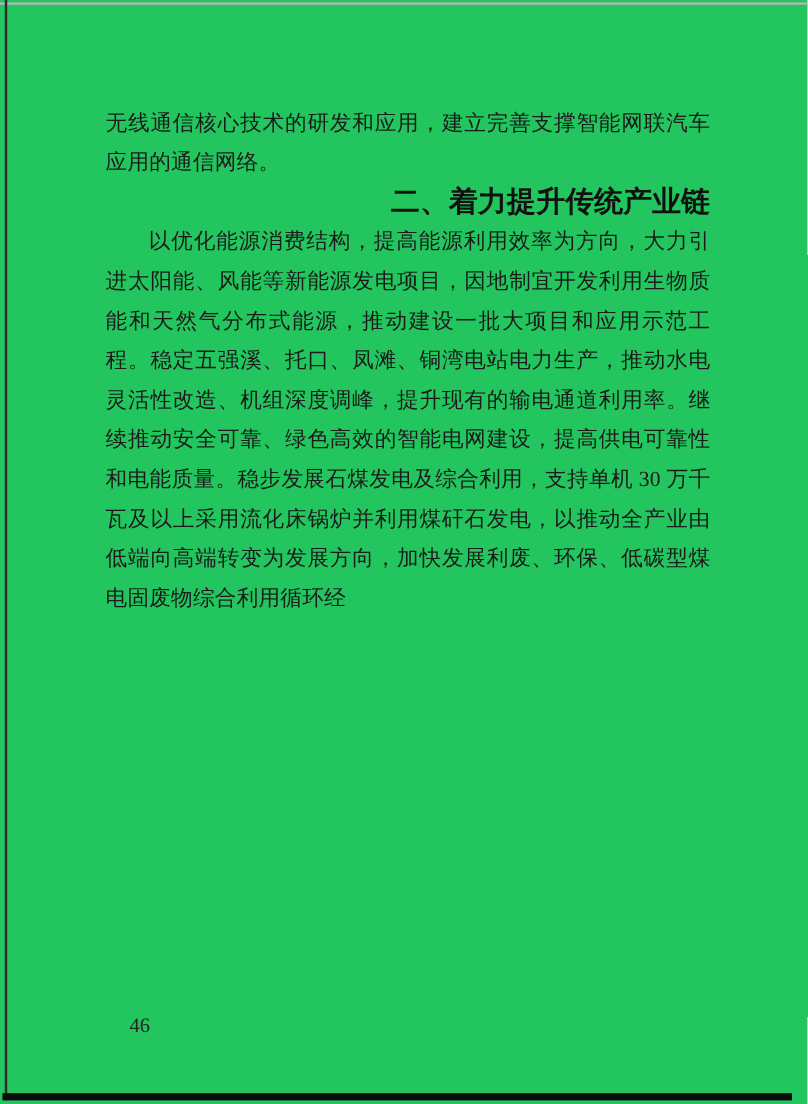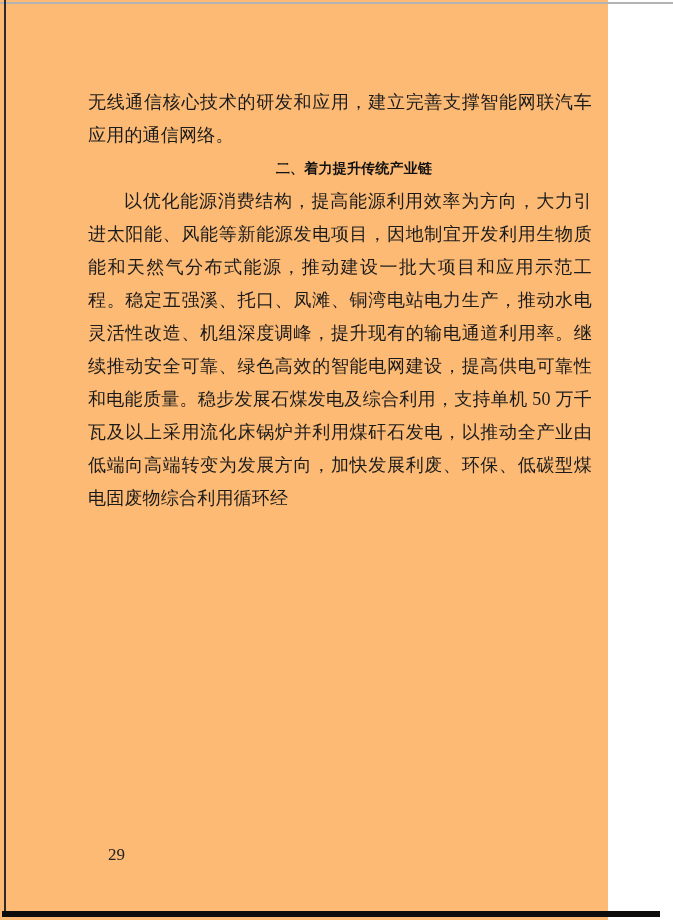--- a/index.html
+++ b/index.html
@@ -6,23 +6,23 @@
   html, body {
     margin: 0;
     padding: 0;
     width: 673px;
     height: 920px;
     background: #ffffff;
     overflow: hidden;
   }
   .page {
     position: relative;
-    width: 608px;
+    width: 673px;
     height: 920px;
-    background: #fdba74;
+    background: #22c55e;
     font-family: "Liberation Serif", "DejaVu Serif", serif;
     color: #1b1b1b;
   }
   
   .edge-top {
     position: absolute;
     top: 2px; left: 0;
     width: 673px; height: 2px;
     background: #b3b3b3;
   }
@@ -53,26 +53,26 @@
     margin: 0;
     padding: 0;
     text-indent: 2em;
   }
   .para.no-indent {
     text-indent: 0;
   }
   .heading {
     margin: 0;
     padding: 0;
-    font-size: 14px;
+    font-size: 24px;
     line-height: 33px;
     text-indent: 2em;
     font-weight: 700;
     font-family: "Liberation Sans", "DejaVu Sans", sans-serif;
-    text-align: center;
+    text-align: right;
     color: #111;
   }
   .page-number {
     position: absolute;
     left: 108px;
     top: 845px;
     font-size: 17px;
     line-height: 20px;
     color: #222;
   }
@@ -82,18 +82,18 @@
 
 <div class="page">
 
   <div class="edge-top"></div>
   <div class="edge-left"></div>
   <div class="edge-bottom"></div>
 
   <div class="text-body">
     <p class="para no-indent">无线通信核心技术的研发和应用，建立完善支撑智能网联汽车应用的通信网络。</p>
     <h2 class="heading">二、着力提升传统产业链</h2>
-    <p class="para">以优化能源消费结构，提高能源利用效率为方向，大力引进太阳能、风能等新能源发电项目，因地制宜开发利用生物质能和天然气分布式能源，推动建设一批大项目和应用示范工程。稳定五强溪、托口、凤滩、铜湾电站电力生产，推动水电灵活性改造、机组深度调峰，提升现有的输电通道利用率。继续推动安全可靠、绿色高效的智能电网建设，提高供电可靠性和电能质量。稳步发展石煤发电及综合利用，支持单机 50 万千瓦及以上采用流化床锅炉并利用煤矸石发电，以推动全产业由低端向高端转变为发展方向，加快发展利废、环保、低碳型煤电固废物综合利用循环经</p>
+    <p class="para">以优化能源消费结构，提高能源利用效率为方向，大力引进太阳能、风能等新能源发电项目，因地制宜开发利用生物质能和天然气分布式能源，推动建设一批大项目和应用示范工程。稳定五强溪、托口、凤滩、铜湾电站电力生产，推动水电灵活性改造、机组深度调峰，提升现有的输电通道利用率。继续推动安全可靠、绿色高效的智能电网建设，提高供电可靠性和电能质量。稳步发展石煤发电及综合利用，支持单机 30 万千瓦及以上采用流化床锅炉并利用煤矸石发电，以推动全产业由低端向高端转变为发展方向，加快发展利废、环保、低碳型煤电固废物综合利用循环经</p>
   </div>
 
-  <div class="page-number">29</div>
+  <div class="page-number">46</div>
 
 </div>
 
 </body></html>

